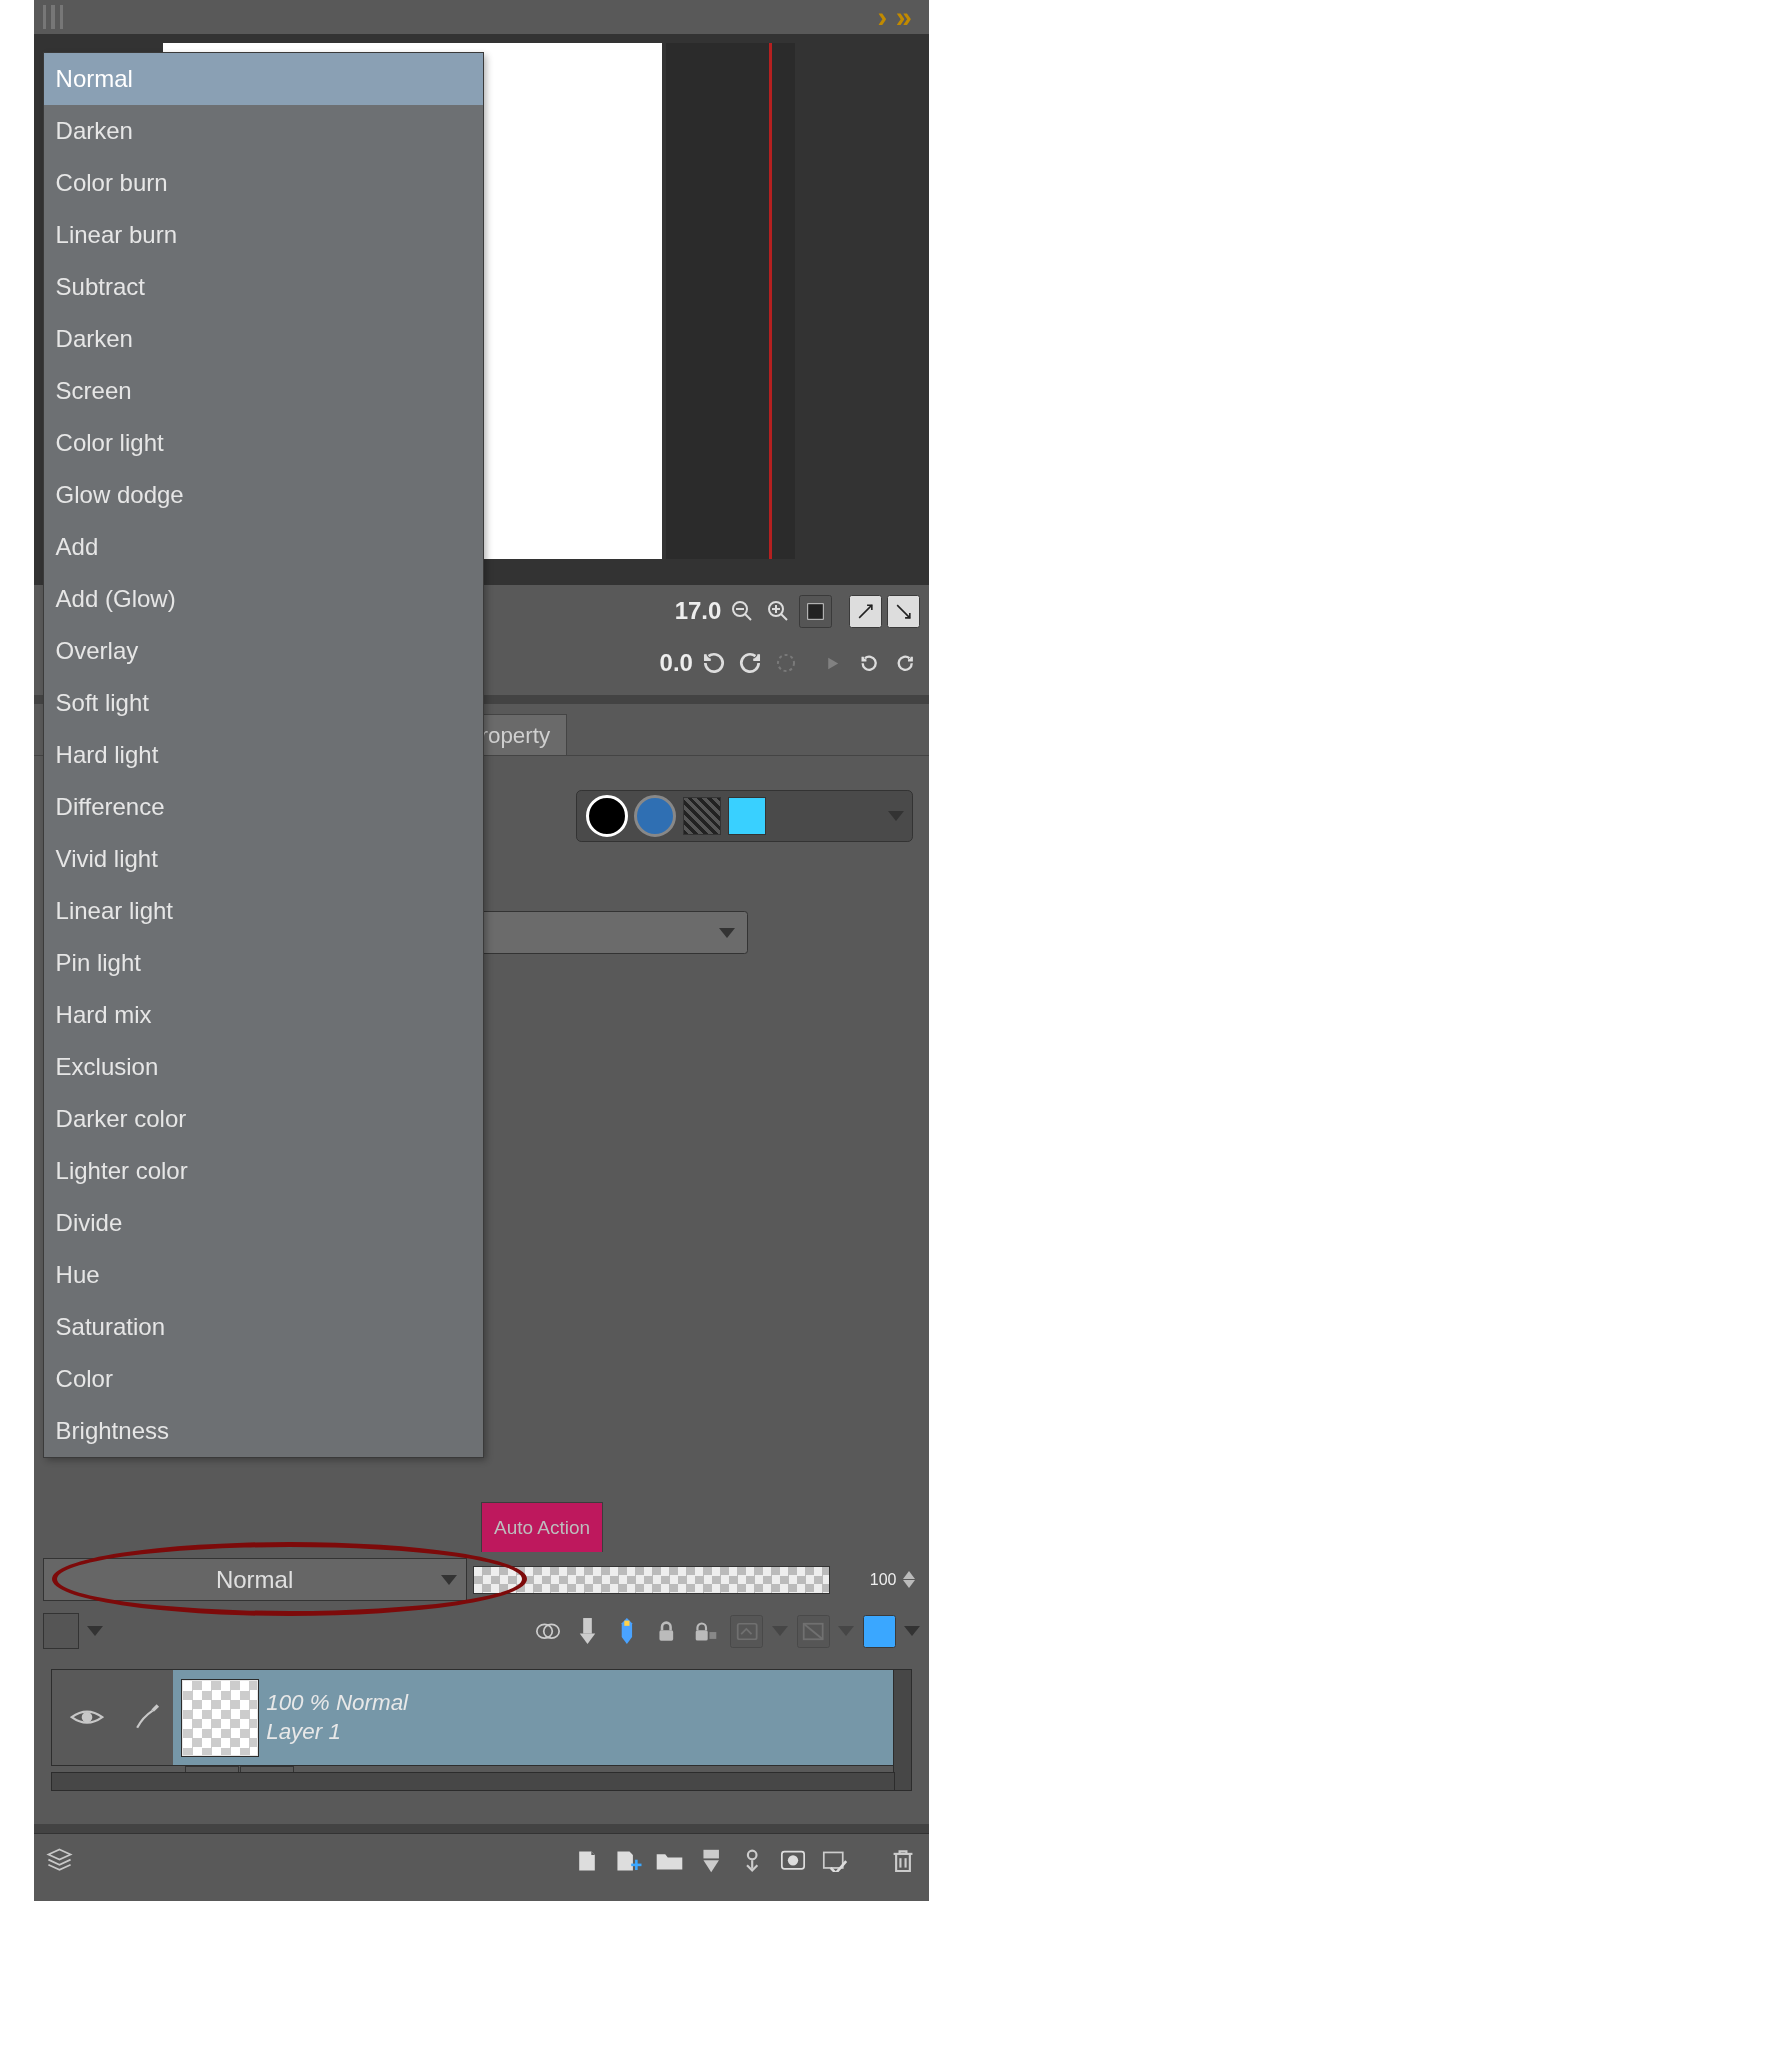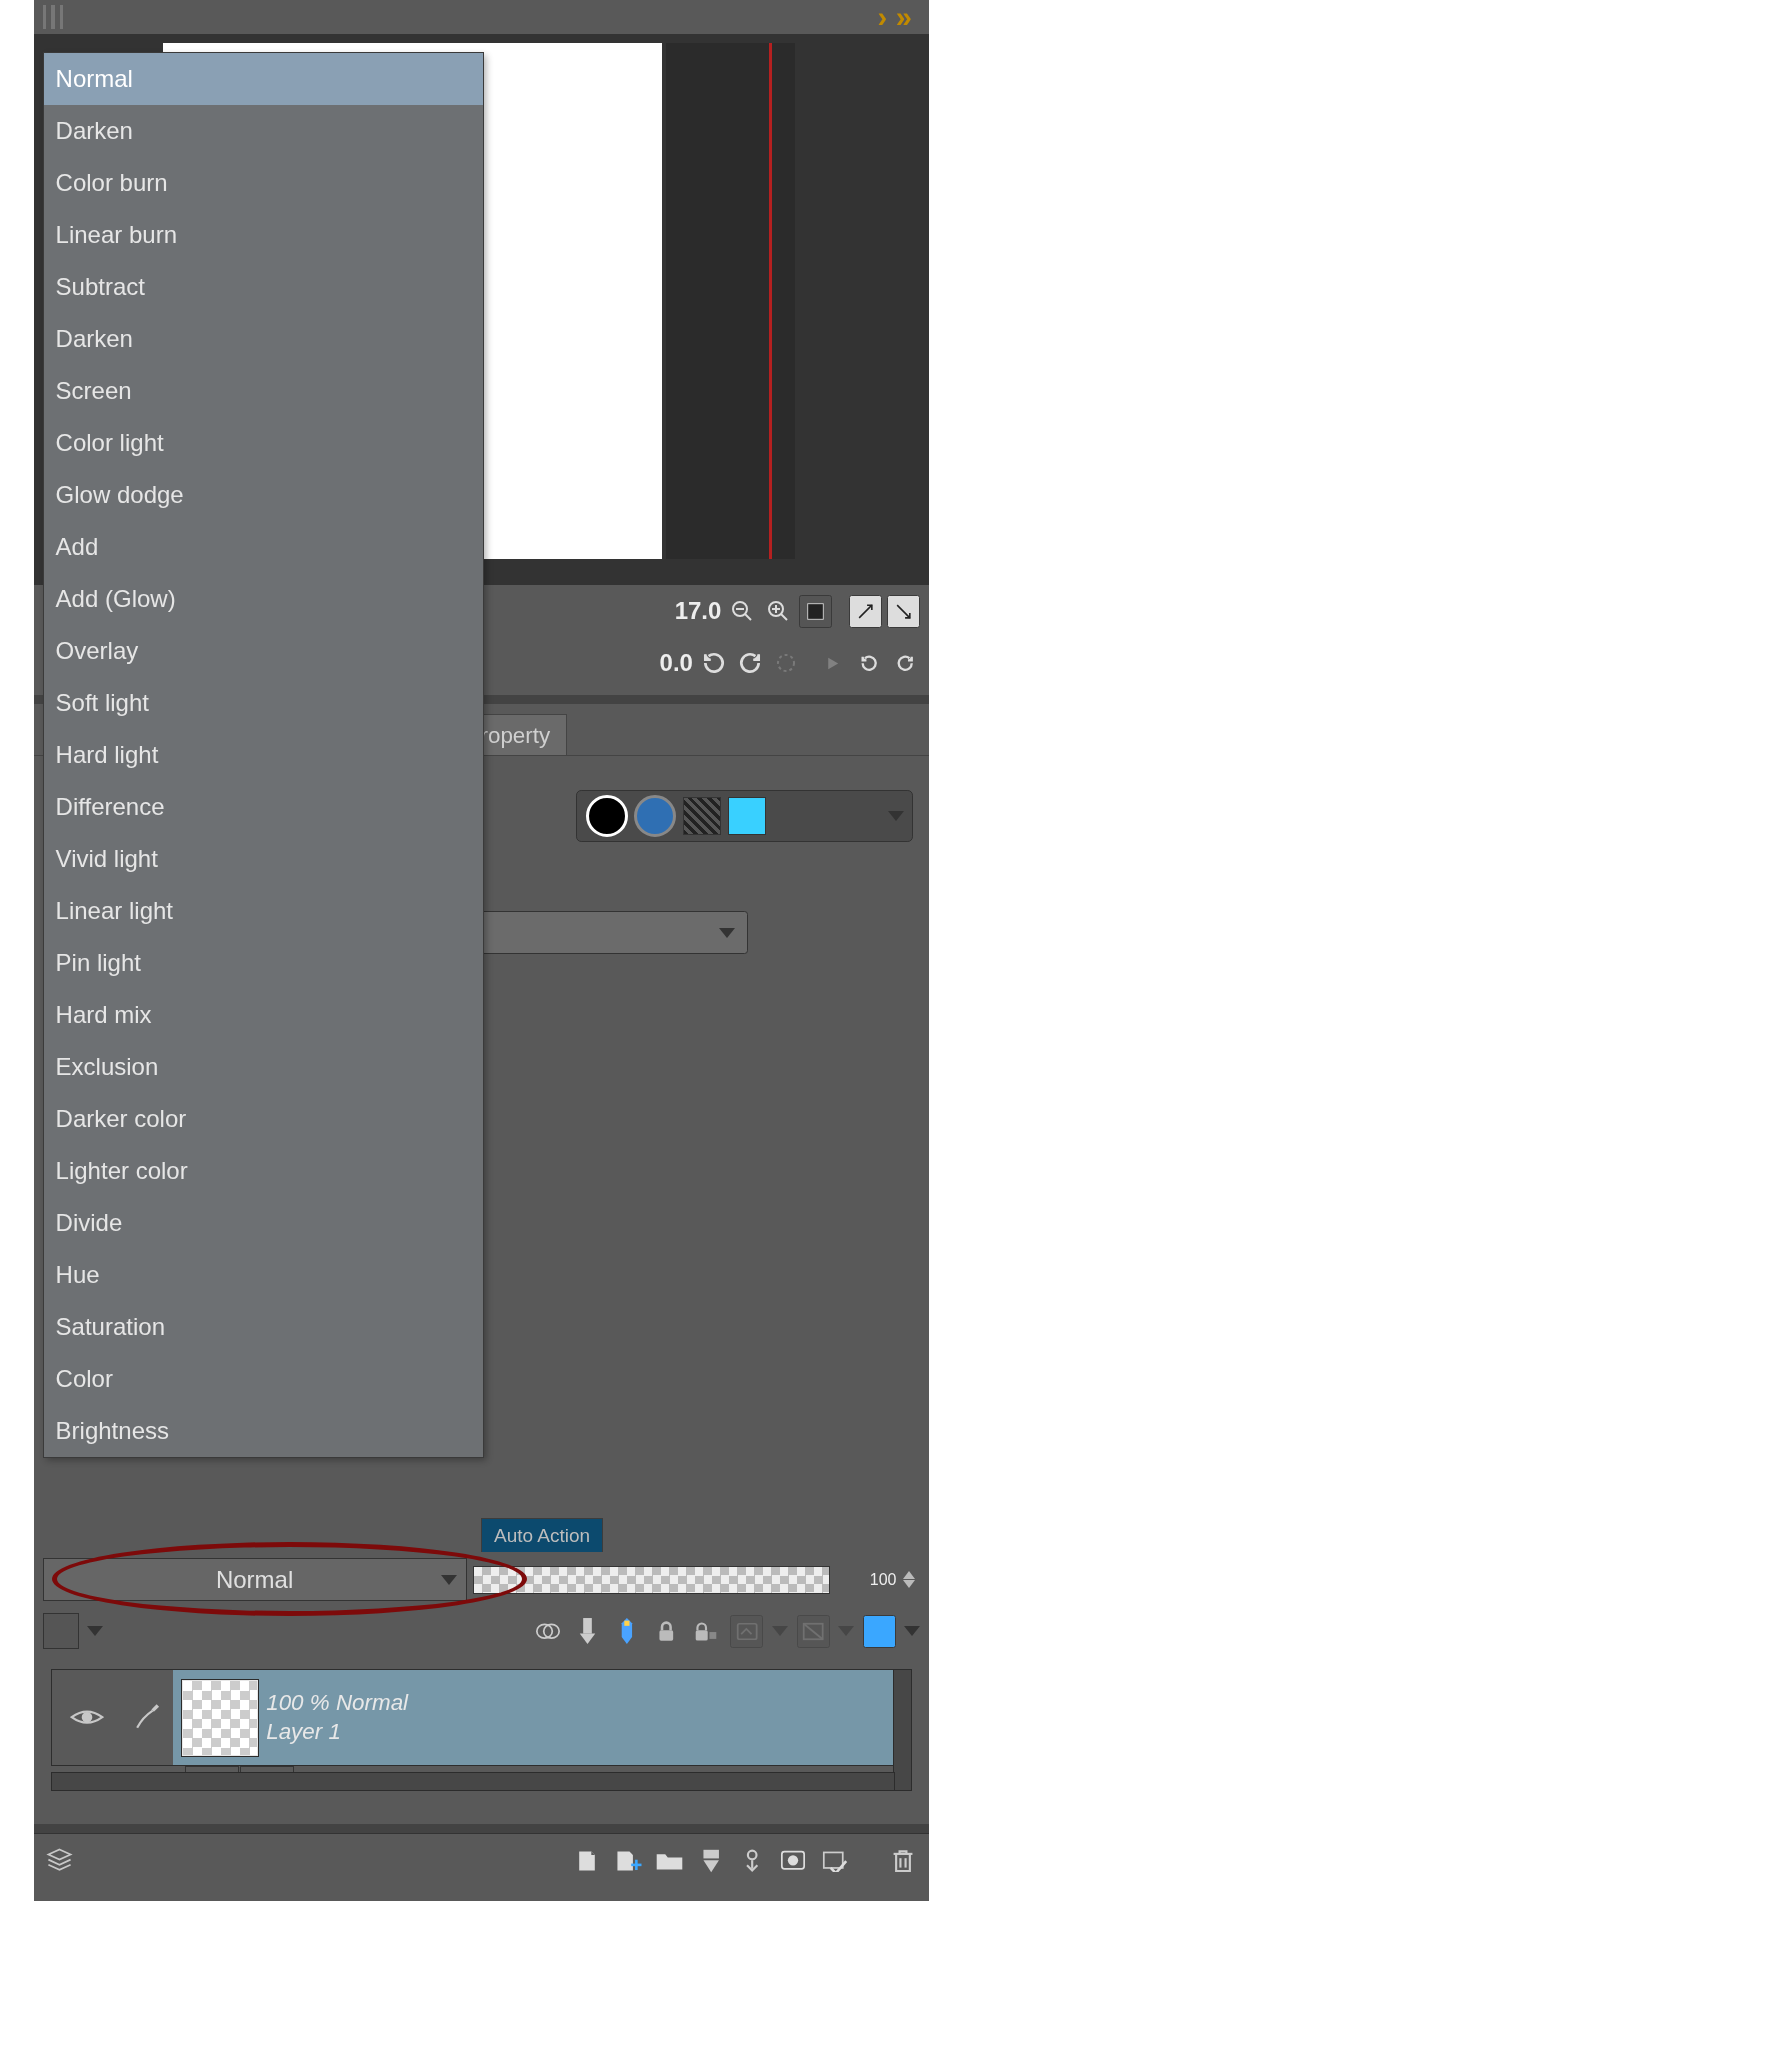--- a/index.html
+++ b/index.html
@@ -26,21 +26,21 @@
   .swatch-strip{position:absolute;left:542px;top:34px;width:318px;height:50px;background:#4a4a4a;border:0.9px solid #333;border-radius:5.2px;display:flex;align-items:center;gap:6.9px;padding:0 8.6px;}
   .sw{width:36px;height:36px;border-radius:50%;border:3.4px solid #888;}
   .sw.black{background:#000;border-color:#fff;}
   .sw.blue{background:#2f6fb3;}
   .sw.hatch{background:repeating-linear-gradient(45deg,#222 0 3.4px,#555 3.4px 6.9px);border-radius:0;border:0.9px solid #333;}
   .sw.cyan{background:#39d0ff;border-radius:0;border:0.9px solid #333;}
   .tri{width:0;height:0;border-left:8.6px solid transparent;border-right:8.6px solid transparent;border-top:10.3px solid #333;margin-left:auto;}
   .combo{position:absolute;left:258px;top:155px;width:430px;height:41px;background:#6b6b6b;border:0.9px solid #333;border-radius:3.4px;display:flex;align-items:center;justify-content:flex-end;padding:0 12px;}
 
   .auto-tab-row{position:absolute;left:0;top:1513px;right:0;height:40px;background:#595959;display:flex;align-items:flex-end;}
-  .mini-tab{height:34px;padding:0 12px;background:#0c4a6e;border:0.9px solid #3c3c3c;border-bottom:none;color:#bdbdbd;font-size:19px;display:flex;align-items:center;}
+  .mini-tab{height:34px;padding:8px 12px;background:#be185d;border:0.9px solid #3c3c3c;border-bottom:none;color:#bdbdbd;font-size:19px;display:flex;align-items:center;}
 
   .blend-row{position:absolute;left:0;top:1552px;right:0;height:55px;background:#595959;display:flex;align-items:center;gap:6.9px;padding:0 8.6px;}
   .blend-drop{position:relative;width:422px;height:41px;background:#666;border:0.9px solid #333;display:flex;align-items:center;justify-content:center;color:#e0e0e0;font-size:24px;}
   .blend-drop .tri{position:absolute;right:8.6px;}
   .opacity-track{flex:1;height:26px;background:repeating-conic-gradient(#bbb 0 25%,#eee 0 50%) 0 0/17px 17px;position:relative;border:0.9px solid #333;}
   .opacity-fill{position:absolute;left:0;top:0;bottom:0;width:100%;background:linear-gradient(to right,rgba(150,150,150,0) 0%, rgba(150,150,150,0.0) 50%, rgba(150,150,150,0.0) 100%);}
   .opacity-val{width:60px;text-align:right;color:#eee;font-size:16px;}
   .spinner{width:17px;display:flex;flex-direction:column;gap:1.7px;}
   .spinner span{width:0;height:0;border-left:6.9px solid transparent;border-right:6.9px solid transparent;}
   .spinner .up{border-bottom:8.6px solid #bbb;}

